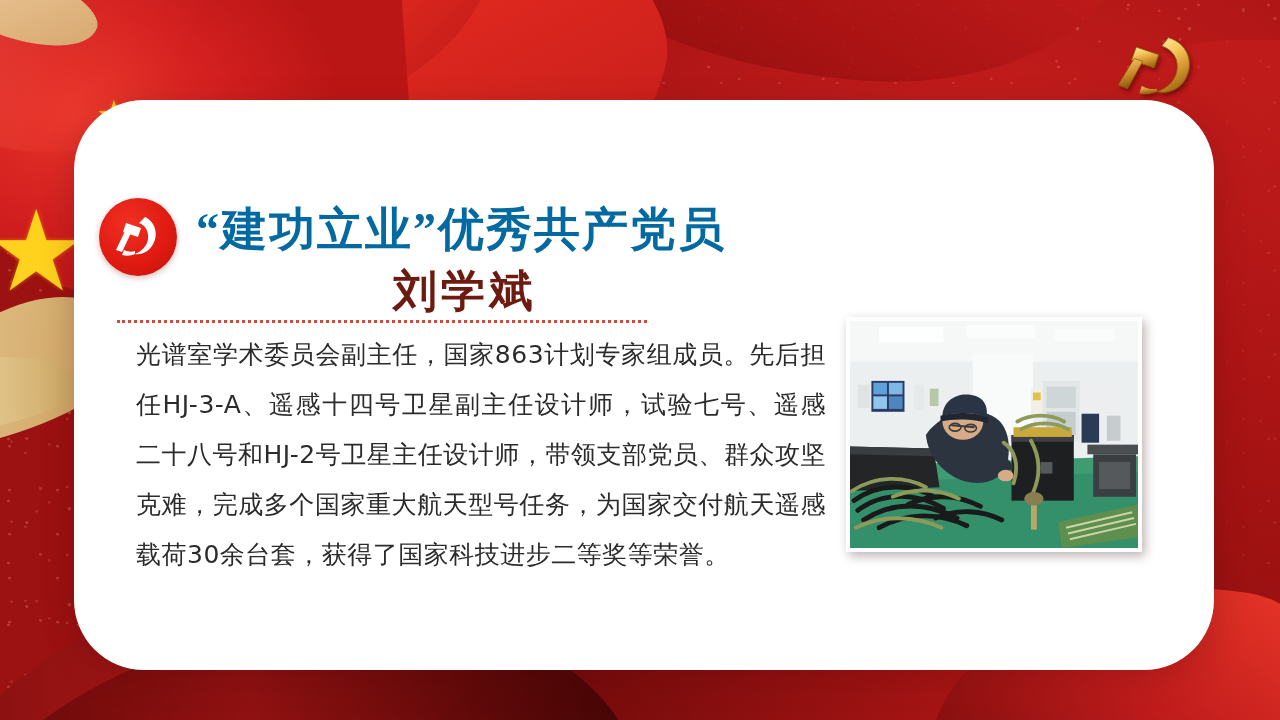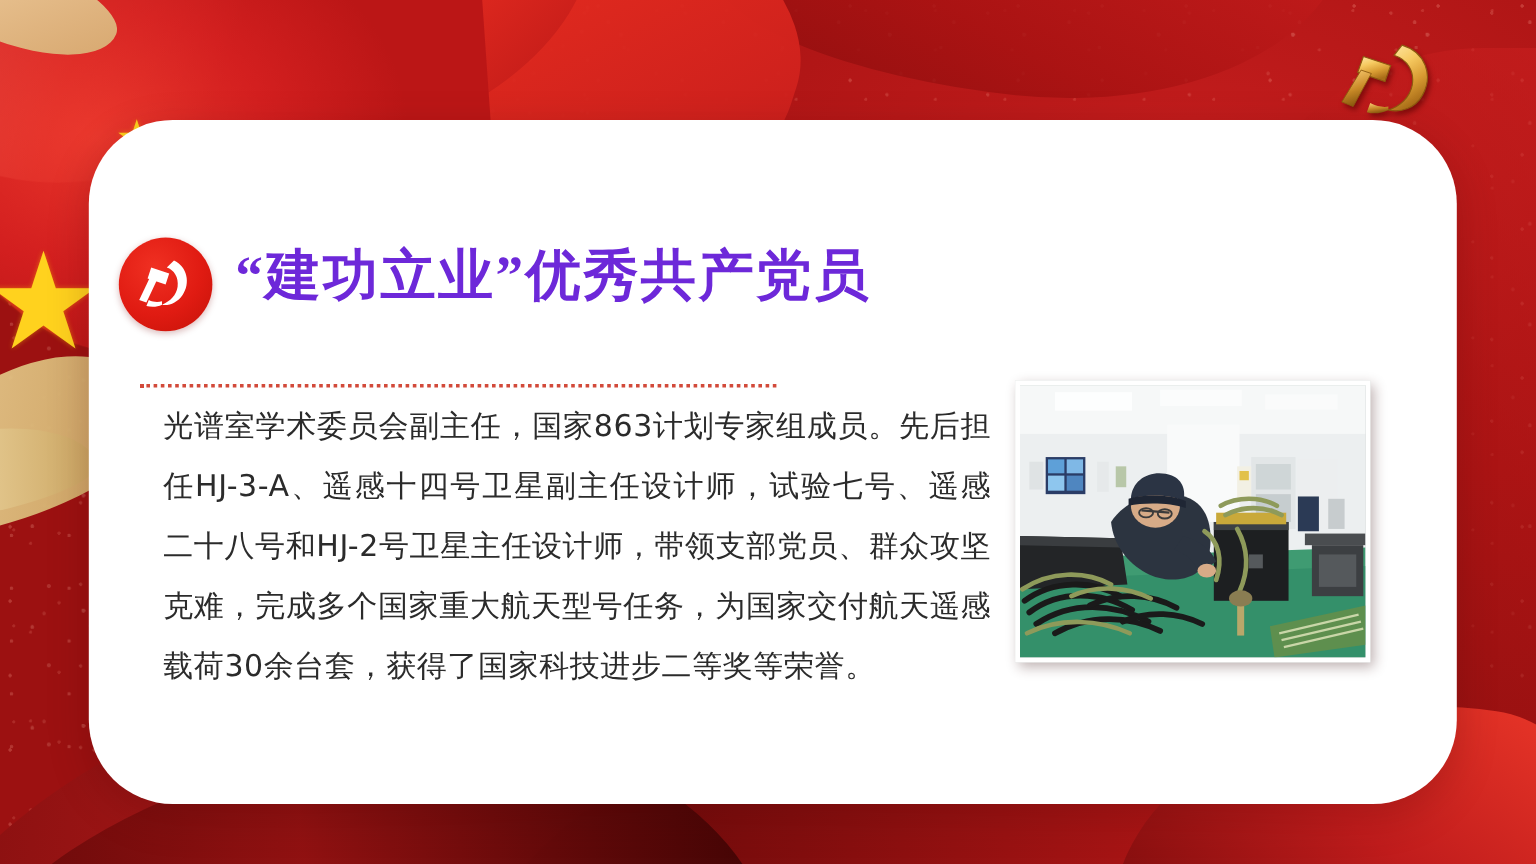--- a/index.html
+++ b/index.html
@@ -168,21 +168,21 @@
   }
   .badge svg { position:absolute; left:12px; top:12px; width:54px; height:54px; }
 
   
   .title-main {
     position:absolute; left:196px; top:199px;
     font-family:"Liberation Serif","DejaVu Serif",serif;
     font-weight:bold;
     font-size:46px;
     letter-spacing:2px;
-    color:#6d28d9;
+    color:#0369a1;
     white-space:nowrap;
   }
   .title-name {
     position:absolute; left:393px; top:262px;
     font-family:"Liberation Serif","DejaVu Serif",serif;
     font-weight:bold;
     font-size:44px;
     letter-spacing:4px;
     color:#6d1b10;
     white-space:nowrap;
@@ -283,20 +283,21 @@
       <path d="M24 44 C20 46 15 46 11 45 L13 40 C17 42 21 42 24 41 Z" fill="#ffffff"></path>
 
       <path d="M15 13 L30 18 L27 27 L12 22 Z" fill="#ffffff"></path>
 
       <path d="M14 21 L20 23 L11 42 L5 40 Z" fill="#ffffff"></path>
     </svg>
   </div>
 
   <div class="title-main">“建功立业”优秀共产党员</div>
 
+  <div class="title-name">刘学斌</div>
 
   <div class="divider"></div>
 
   <div class="body-text">光谱室学术委员会副主任，国家863计划专家组成员。先后担任HJ-3-A、遥感十四号卫星副主任设计师，试验七号、遥感二十八号和HJ-2号卫星主任设计师，带领支部党员、群众攻坚克难，完成多个国家重大航天型号任务，为国家交付航天遥感载荷30余台套，获得了国家科技进步二等奖等荣誉。</div>
 
   <div class="photo">
     <svg viewBox="0 0 296 235" preserveAspectRatio="none">
 
       <rect x="0" y="0" width="296" height="150" fill="#eceff0"></rect>
       <rect x="0" y="0" width="296" height="42" fill="#f6f8f8"></rect>

